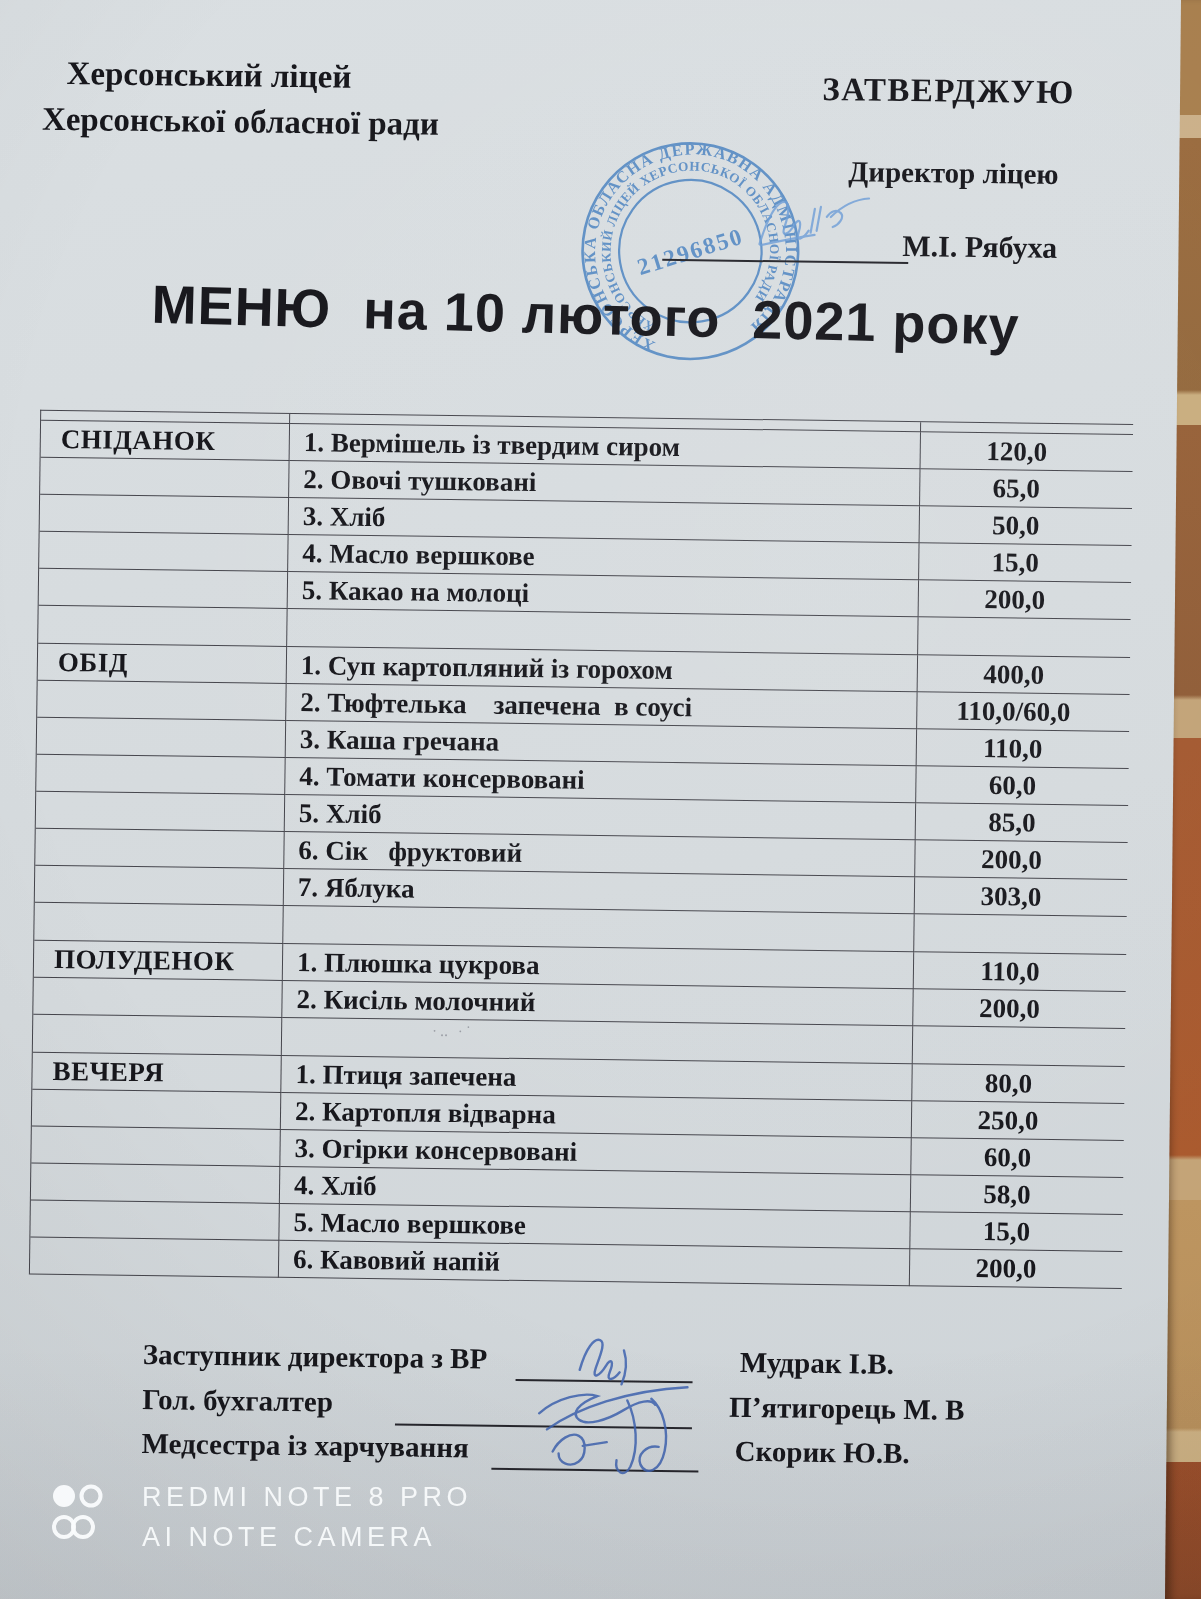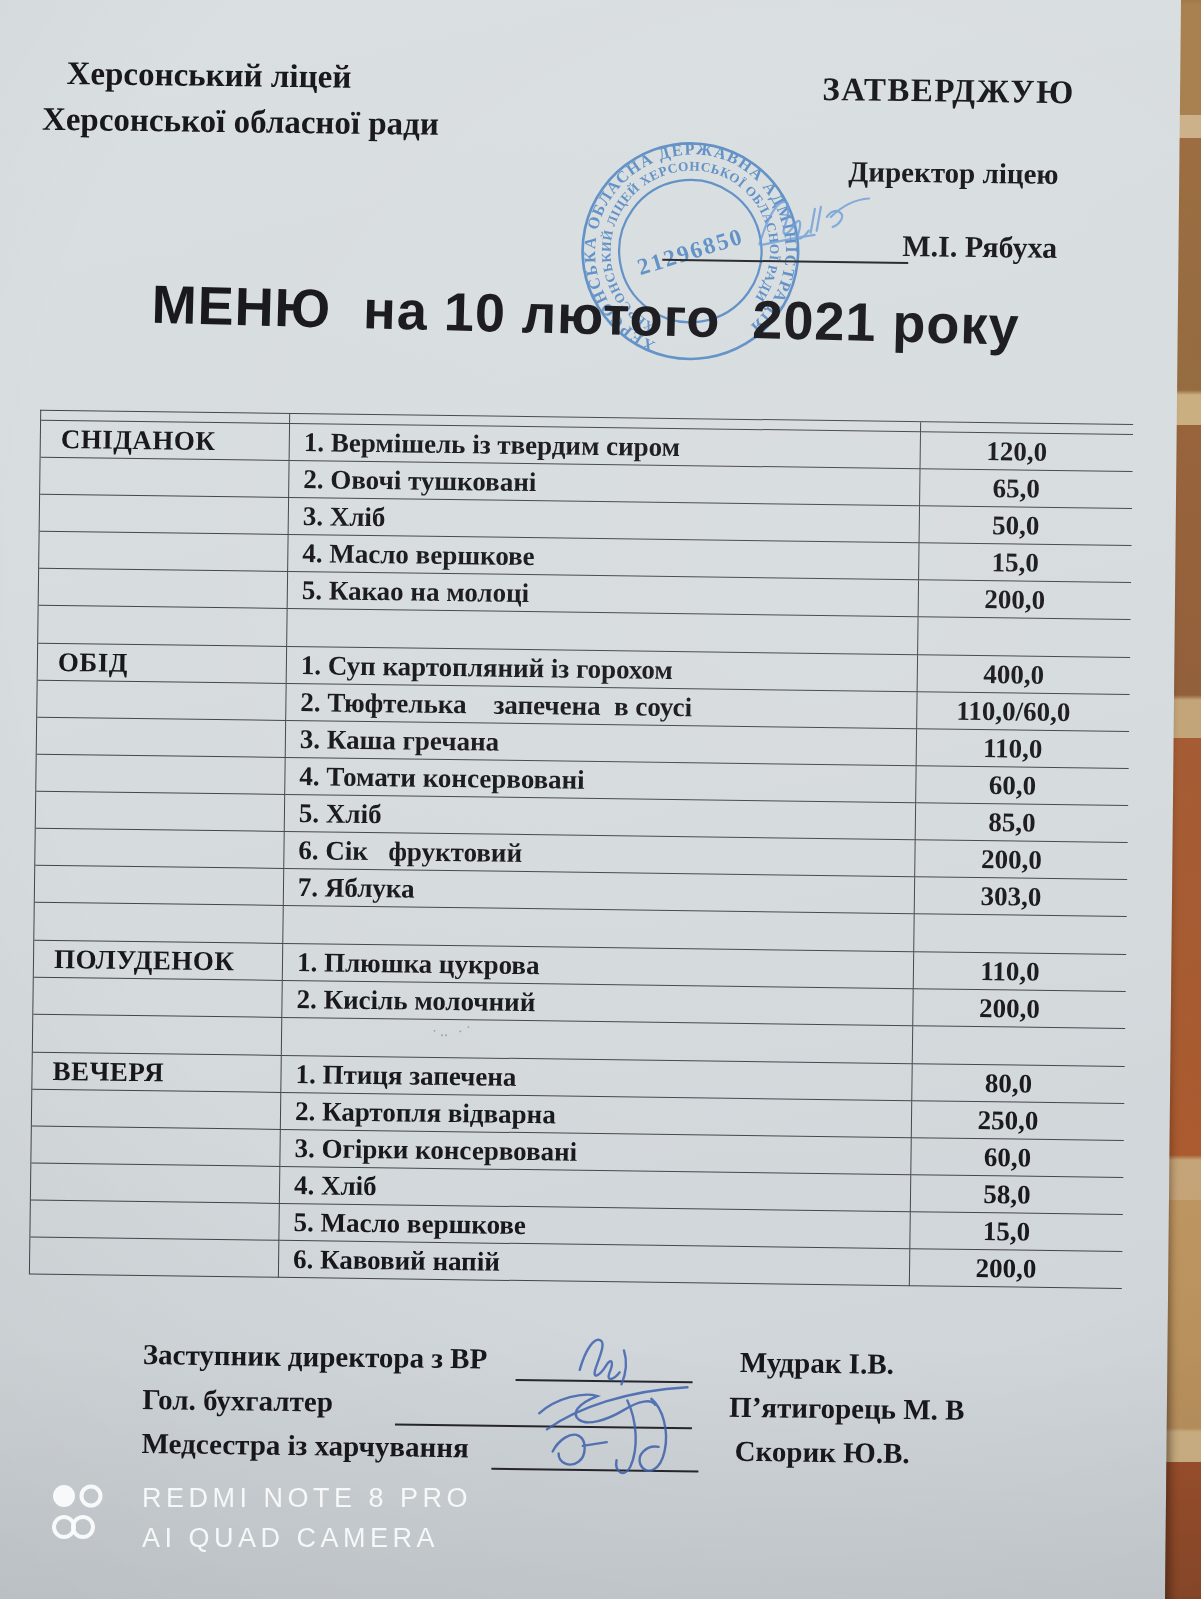--- a/index.html
+++ b/index.html
@@ -26,21 +26,21 @@
   .trow .c2{width:631px;border-right:1.5px solid #45454c;padding-left:14px;white-space:pre;}
   .trow .c3{width:212px;justify-content:center;padding-right:20px;}
   .trow.thin{height:10px;}
   .trow.spacer{height:38px;}
   .pencil{position:absolute;left:440px;top:1022px;font-size:15px;color:rgba(60,60,75,.38);letter-spacing:3px;}
   
   .sig-role{position:absolute;left:155px;font-size:29px;font-weight:bold;}
   .sig-name{position:absolute;font-size:29px;font-weight:bold;}
   .sig-line{position:absolute;border-top:2px solid #26262c;}
   
-  .wm{position:absolute;left:50px;top:1482px;display:flex;align-items:center;gap:20px;
+  .wm{position:absolute;left:50px;top:1482px;display:flex;align-items:flex-start;gap:20px;
     color:rgba(250,252,253,.92);font-family:"Liberation Sans",sans-serif;}
   .wm-l1{font-size:27px;letter-spacing:4.5px;}
   .wm-l2{font-size:27px;letter-spacing:4.5px;margin-top:9px;}
   
   .brick{position:absolute;top:0;right:0;width:36px;height:1599px;
     clip-path:polygon(16px 0,36px 0,36px 1599px,0 1599px);
     background:linear-gradient(to bottom,
       #a87f4e 0,#a87f4e 115px,#cbb089 115px,#cbb089 138px,
       #9a6b3e 138px,#93683c 390px,#c9ad7e 395px,#c9ad7e 425px,
       #966037 425px,#8f5c36 695px,#c2a377 700px,#c2a377 738px,
@@ -250,16 +250,16 @@
 
   <div class="wm">
     <svg width="72" height="72" viewBox="0 0 72 72">
       <circle cx="14" cy="14" r="11" fill="rgba(250,252,253,.95)"></circle>
       <circle cx="41" cy="14" r="9.5" fill="none" stroke="rgba(250,252,253,.95)" stroke-width="4"></circle>
       <circle cx="14" cy="45" r="10" fill="none" stroke="rgba(250,252,253,.95)" stroke-width="4"></circle>
       <circle cx="33" cy="45" r="10" fill="none" stroke="rgba(250,252,253,.95)" stroke-width="4"></circle>
     </svg>
     <div>
       <div class="wm-l1">REDMI NOTE 8 PRO</div>
-      <div class="wm-l2">AI QUAD CAMERA</div>
+      <div class="wm-l2">AI NOTE CAMERA</div>
     </div>
   </div>
 </div>
 
 </body></html>

